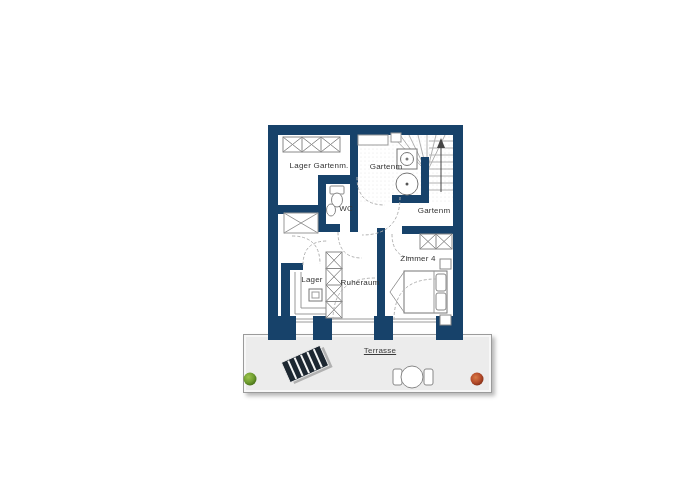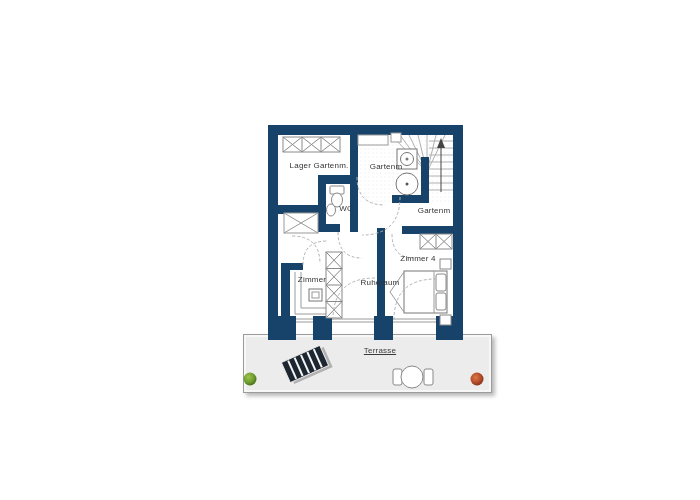--- a/index.html
+++ b/index.html
@@ -199,17 +199,17 @@
     <rect x="424" y="369" width="9" height="16" rx="2" fill="#ffffff" stroke="#888"></rect>
     <circle cx="412" cy="377" r="11" fill="#ffffff" stroke="#888"></circle>
     <circle cx="250" cy="379" r="6.5" fill="url(#gradGreen)"></circle>
     <circle cx="477" cy="379" r="6.5" fill="url(#gradRed)"></circle>
   </svg>
 
   <div class="room-label" style="left:319px;top:161px">Lager Gartenm.</div>
   <div class="room-label" style="left:386px;top:162px">Gartenm</div>
   <div class="room-label" style="left:346px;top:204px">WC</div>
   <div class="room-label" style="left:434px;top:206px">Gartenm</div>
-  <div class="room-label" style="left:312px;top:275px">Zimmer</div>
-  <div class="room-label" style="left:380px;top:278px">Ruheraum</div>
+  <div class="room-label" style="left:312px;top:275px">Lager</div>
+  <div class="room-label" style="left:360px;top:278px">Ruheraum</div>
   <div class="room-label" style="left:418px;top:254px">Zimmer 4</div>
   <div class="room-label terr" style="left:380px;top:346px">Terrasse</div>
 </div>
 
 </body></html>

